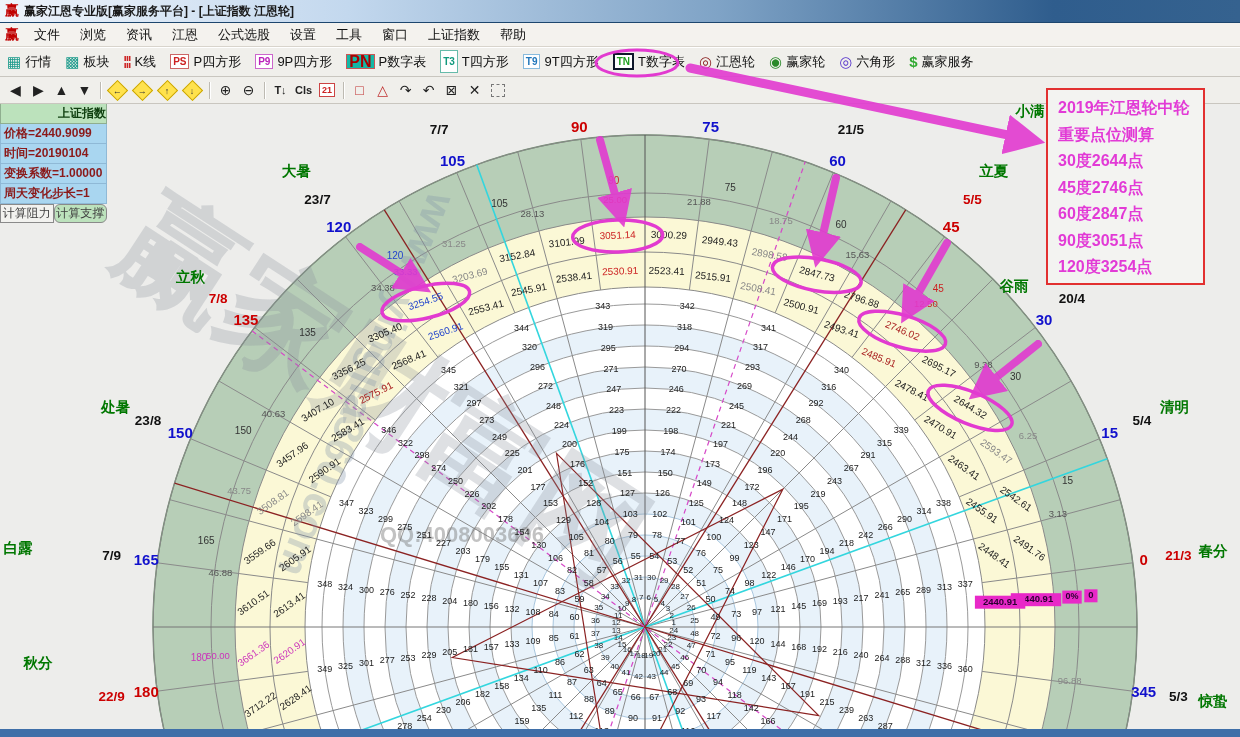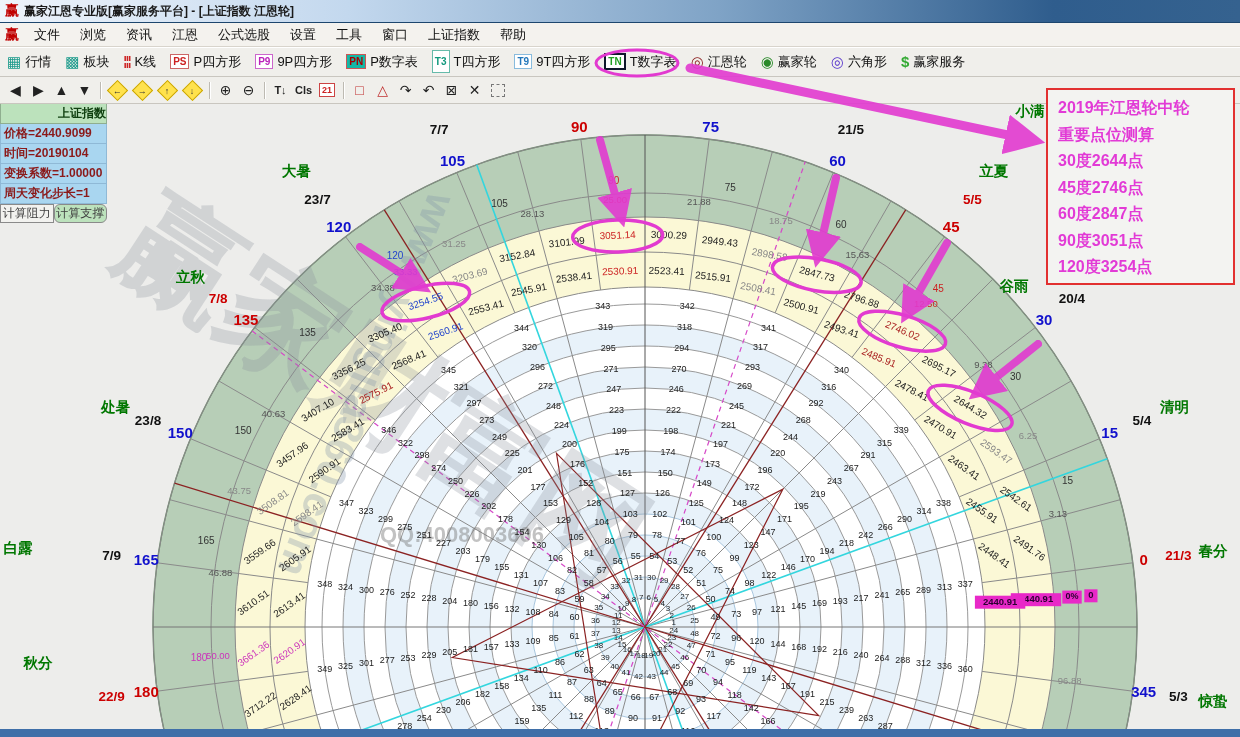--- a/index.html
+++ b/index.html
@@ -14,21 +14,21 @@
     background:#f4f2ee;border-bottom:1px solid #d8d4cc;}
   .menu-item{font-size:13px;color:#111;padding:2px 10px;cursor:default;}
   .toolbar1{position:absolute;top:47px;left:0;right:0;height:29px;z-index:5;display:flex;align-items:center;
     background:#f0efeb;border-bottom:1px solid #c9c6bf;box-shadow:inset 0 1px 0 #fff;}
   .tb-item{display:flex;align-items:center;gap:4px;padding:0 7px;font-size:13px;color:#111;}
   .bdg{display:inline-block;font-size:12px;line-height:13px;}
   .bdg.teal{color:#1b9a8b;font-size:15px;}
   .bdg.red{color:#cc2222;font-weight:bold;letter-spacing:-1px;}
   .bdg.box-red{border:1px solid #cc6666;color:#cc2222;background:#fff;font-size:10px;font-weight:bold;padding:0 2px;}
   .bdg.box-mag{border:1px solid #cc66cc;color:#bb22bb;background:#fff;font-size:10px;font-weight:bold;padding:0 2px;}
-  .bdg.box-pn{border:1px solid #cc5555;color:#a00;background:#14b8a6;font-size:10px;font-weight:bold;padding:0 2px;}
+  .bdg.box-pn{border:1px solid #cc5555;color:#a00;background:#14b8a6;font-size:16px;font-weight:bold;padding:0 2px;}
   .bdg.box-t3{border:1px solid #66bbaa;color:#11997d;background:#fff;font-size:10px;font-weight:bold;padding:4px 2px;}
   .bdg.box-t9{border:1px solid #88bbdd;color:#2277bb;background:#fff;font-size:10px;font-weight:bold;padding:0 2px;}
   .bdg.box-tn{border:2px solid #0f172a;color:#22a022;background:#fff;font-size:10px;font-weight:bold;padding:0 2px;}
   .bdg.darkred{color:#8b2020;font-size:15px;}
   .bdg.green{color:#2a8a2a;font-size:15px;}
   .bdg.purple{color:#5533cc;font-size:15px;}
   .bdg.dollar{color:#33aa33;font-weight:bold;font-size:15px;}
   .toolbar2{position:absolute;top:77px;left:0;right:0;height:26px;z-index:5;display:flex;align-items:center;
     background:#f0efeb;border-bottom:1px solid #c9c6bf;padding-left:4px;}
   .t2{width:23px;text-align:center;font-size:14px;color:#222;cursor:default;}
@@ -40,21 +40,21 @@
   .dia>span{transform:rotate(-45deg);font-size:9px;color:#333;font-weight:bold;}
   .cal21{border:1px solid #cc4444;color:#cc2222;background:#fff;font-size:9px;font-weight:bold;padding:1px 2px;margin:0 4px;}
   .dashed-sq{width:12px;height:11px;border:1px dashed #777;margin:0 5px;}
   #infopanel{position:absolute;top:103px;left:0;width:107px;z-index:4;font-size:12px;}
   .ip-title{background:#bce2bc;border:1px solid #8fae8f;text-align:right;font-weight:bold;color:#104010;padding:1px 0;}
   .ip-row{background:#a9d6f0;border:1px solid #8fb9d6;border-top:none;color:#8b1a1a;font-weight:bold;
     padding:1px 3px;white-space:nowrap;overflow:hidden;}
   .ip-btns{display:flex;}
   .ip-btn{flex:1;border:1px solid #8a8a8a;text-align:center;padding:0 0;background:#f2f2ef;color:#404040;cursor:default;}
   .ip-btn.green{background:#bce2bc;border-radius:6px;}
-  #redbox{position:absolute;left:1046px;top:88px;width:189px;height:197px;box-sizing:border-box;z-index:6;
+  #redbox{position:absolute;left:1046px;top:88px;width:159px;height:197px;box-sizing:border-box;z-index:6;
     border:2px solid #e23030;background:#f3f3f1;padding:5px 6px 0 10px;}
   .rb-line{color:#e23ad6;font-size:16px;font-weight:bold;line-height:26.5px;white-space:nowrap;}
   #wheel{position:absolute;top:0;left:0;z-index:1;}
   #anno{position:absolute;top:0;left:0;z-index:7;pointer-events:none;}
   .statusbar{position:absolute;left:0;right:0;bottom:0;height:8px;background:#3f6fa8;z-index:5;}
 </style>
 </head>
 <body>
 
 <svg id="wheel" width="1240" height="737">

